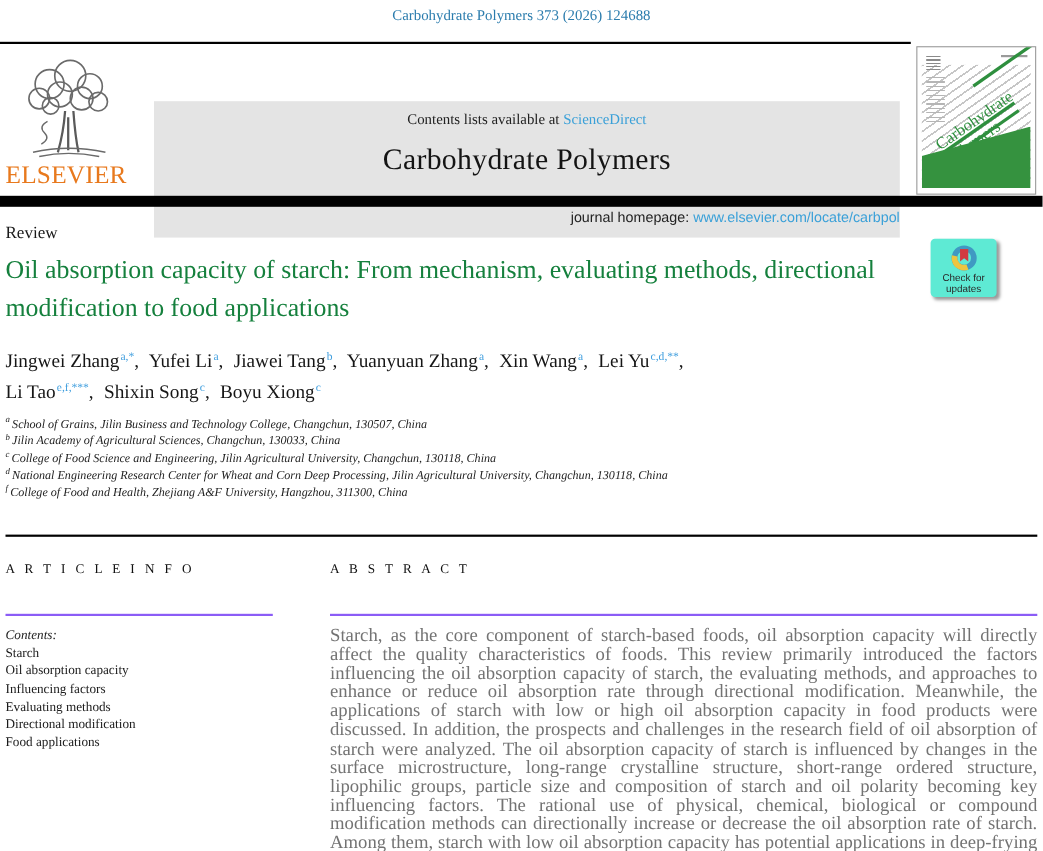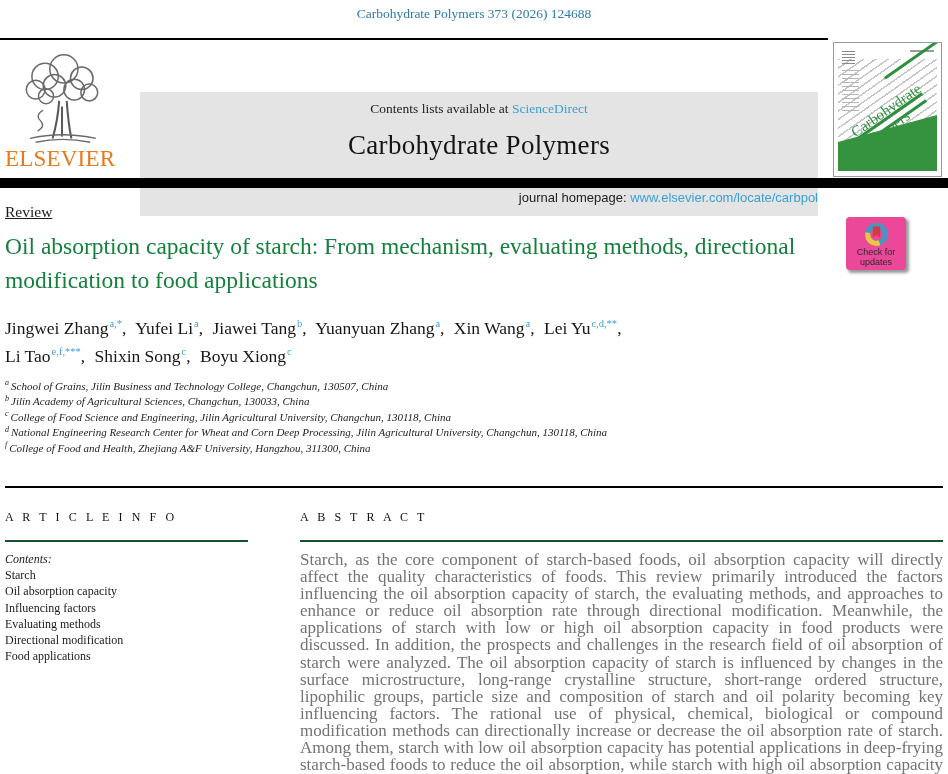--- a/index.html
+++ b/index.html
@@ -43,45 +43,45 @@
   .cover-bar.b3{left:16px;top:109px;width:92px;}
   .cover-block{position:absolute;left:4px;right:4px;bottom:5px;height:56px;background:#35923f;
                clip-path:polygon(0 48%,100% 0,100% 100%,0 100%);}
   .cover-code{position:absolute;left:8px;top:7px;width:13px;height:14px;
               background:repeating-linear-gradient(0deg,#8a8a8a 0 1px,rgba(0,0,0,0) 1px 3px);}
   .cover-editors{position:absolute;left:8px;top:26px;width:17px;height:42px;
               background:repeating-linear-gradient(0deg,#b5b5b5 0 1px,rgba(0,0,0,0) 1px 4px);}
   .cover-issn{position:absolute;right:7px;top:7px;width:24px;height:2px;background:#9a9a9a;}
 
   
-  .review{position:absolute;left:5px;top:203px;font-size:15.5px;text-decoration:underline;}
+  .review{position:absolute;left:5px;top:203px;font-size:15.5px;}
   .title{position:absolute;left:5px;top:229px;width:812px;font-size:23.5px;line-height:34px;color:#15803d;}
 
   
-  .badge{position:absolute;left:846px;top:217px;width:60px;height:53px;background:#ec4899;
+  .badge{position:absolute;left:846px;top:217px;width:60px;height:53px;background:#5eead4;
          border-radius:4px;box-shadow:2.5px 2.5px 3px rgba(0,0,0,0.40);text-align:center;
          font-family:"Liberation Sans","DejaVu Sans",sans-serif;cursor:pointer;}
   .badge svg{display:block;margin:4px auto 0;}
   .badge-text{font-size:9px;line-height:9.5px;color:#2a2a2a;}
 
   
   .authors{position:absolute;left:5px;top:314px;font-size:17.5px;line-height:28px;color:#161616;}
   .authors sup{color:#3f9ede;font-size:10.5px;line-height:0;margin-left:1px;}
   .sep{margin-right:5px;}
 
   
   .affils{position:absolute;left:5px;top:379px;font-size:11px;font-style:italic;
           line-height:15.4px;color:#222;}
   .affils sup{font-size:8px;line-height:0;margin-right:2px;}
 
   
   .col-left{position:absolute;left:5px;top:510px;width:243px;}
   .col-right{position:absolute;left:300px;top:510px;width:643px;}
   .col-heading{font-size:12px;letter-spacing:1.6px;word-spacing:3px;color:#111;
-               padding-bottom:15px;border-bottom:2px solid #14532d;margin:0;}
+               padding-bottom:33px;border-bottom:2px solid #8b5cf6;margin:0;}
   .keywords{margin-top:9px;font-size:12px;line-height:16.2px;}
   .kw-label{font-style:italic;}
   .abstract-text{margin-top:9px;font-size:17px;line-height:17.1px;text-align:justify;color:#737373;}
 </style>
 </head>
 <body>
 
 <div class="page">
 
   <div class="citation">Carbohydrate Polymers 373 (2026) 124688</div>

